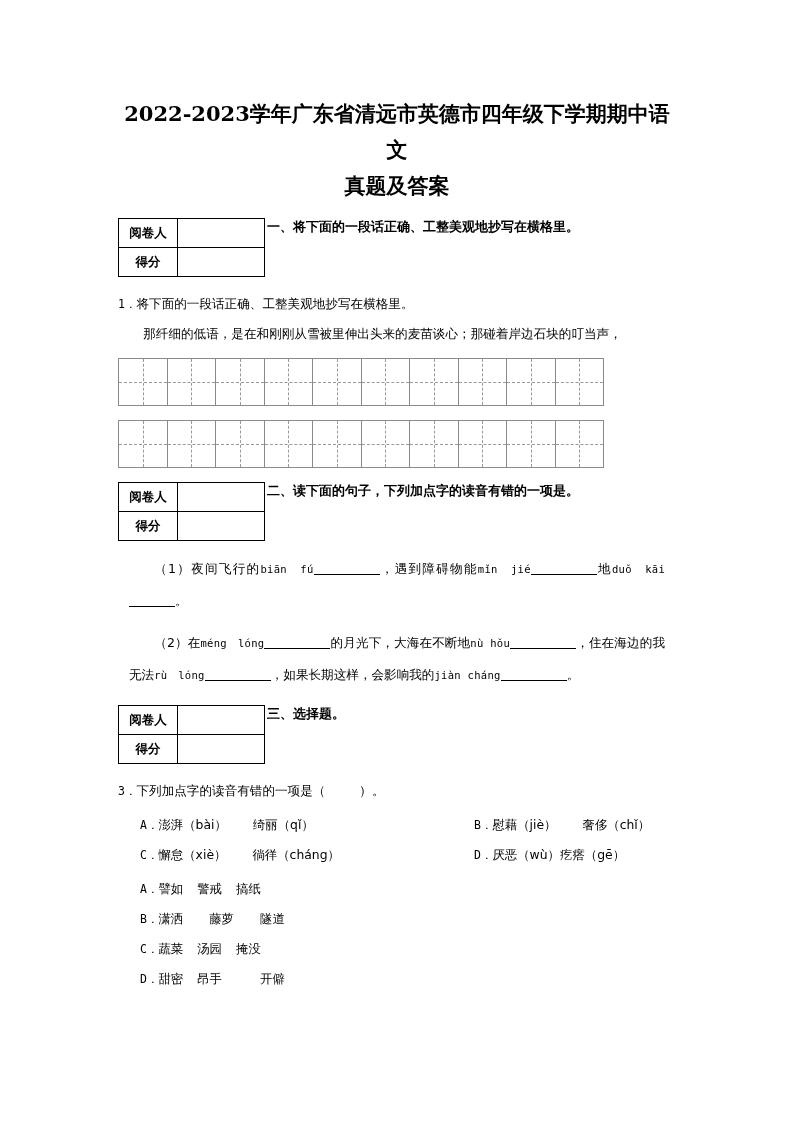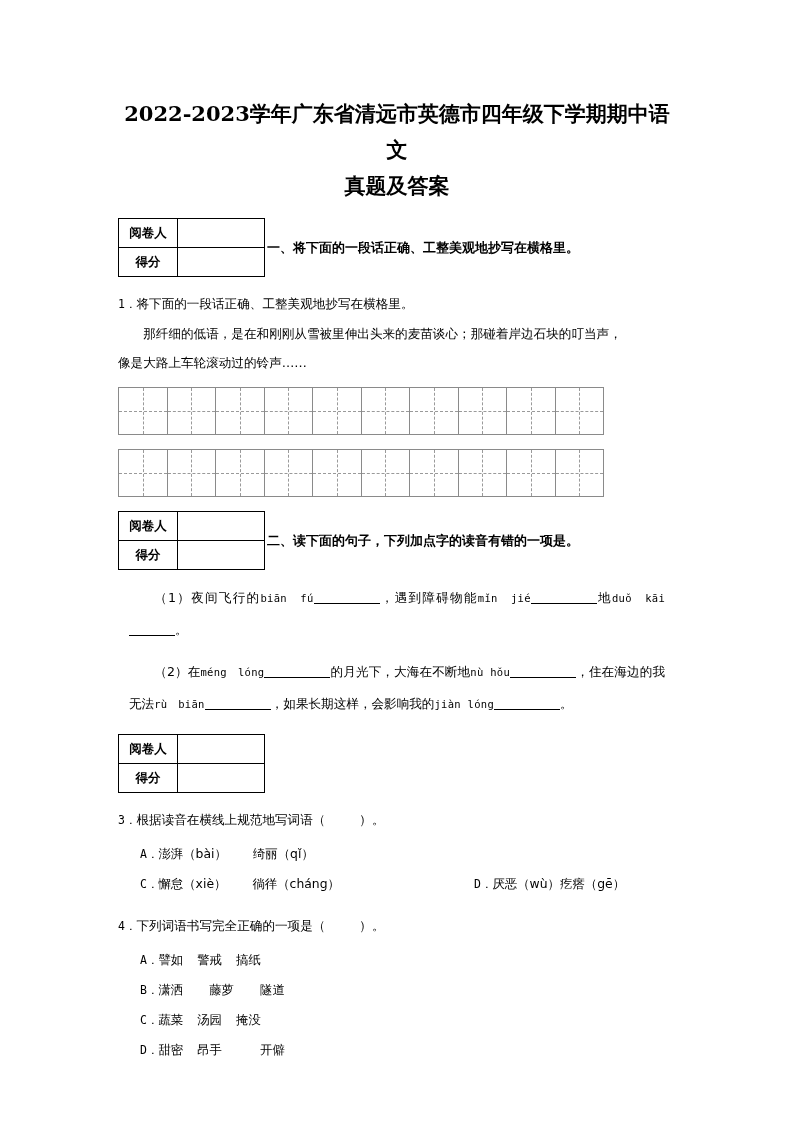--- a/index.html
+++ b/index.html
@@ -56,21 +56,21 @@
     text-align: center;
     vertical-align: middle;
     padding: 0;
   }
   .score-table td.lbl { width: 58px; }
   .score-table td.val { width: 86px; }
 
   .section-heading-wrap {
     flex: 1 1 auto;
     display: flex;
-    align-items: center;
+    align-items: flex-start;
     position: relative;
   }
   .section-heading {
     font-family: "DejaVu Serif", "Liberation Serif", serif;
     font-size: 13px;
     font-weight: bold;
     line-height: 18px;
     white-space: nowrap;
     padding-left: 2px;
   }
@@ -200,21 +200,20 @@
     </tbody>
       </table>
     <div class="section-heading-wrap">
       <div class="section-heading">一、将下面的一段话正确、工整美观地抄写在横格里。</div>
     </div>
   </div>
 
   <div class="q">
     <p class="q-stem"><span class="opt-letter">1．</span><span>将下面的一段话正确、工整美观地抄写在横格里。</span></p>
     <p class="q-body">那纤细的低语，是在和刚刚从雪被里伸出头来的麦苗谈心；那碰着岸边石块的叮当声，</p>
-    <p class="q-body" style="text-indent:0">像是大路上车轮滚动过的铃声……</p>
   </div>
 
   <div class="grid-block">
     <div class="grid-row">
       <div class="grid-cell"></div>
       <div class="grid-cell"></div>
       <div class="grid-cell"></div>
       <div class="grid-cell"></div>
       <div class="grid-cell"></div>
       <div class="grid-cell"></div>
@@ -252,54 +251,55 @@
       </table>
     <div class="section-heading-wrap">
       <div class="section-heading">二、读下面的句子，下列加点字的读音有错的一项是。</div>
     </div>
   </div>
 
   <div class="q">
 
     <p class="q-sub"><span>（1）</span><span>夜间飞行的</span><span class="pinyin">biān　fú</span><span class="blank"></span><span>，遇到障碍物能</span><span class="pinyin">mǐn　jié</span><span class="blank"></span><span>地</span><span class="pinyin">duǒ　kāi</span><span class="blank short"></span><span>。</span></p>
 
-    <p class="q-sub"><span>（2）</span><span>在</span><span class="pinyin">méng　lóng</span><span class="blank"></span><span>的月光下，大海在不断地</span><span class="pinyin">nù hǒu</span><span class="blank"></span><span>，住在海边的我无法</span><span class="pinyin">rù　biān</span><span class="blank"></span><span>，如果长期这样，会影响我的</span><span class="pinyin">jiàn lóng</span><span class="blank"></span><span>。</span></p>
+    <p class="q-sub"><span>（2）</span><span>在</span><span class="pinyin">méng　lóng</span><span class="blank"></span><span>的月光下，大海在不断地</span><span class="pinyin">nù hǒu</span><span class="blank"></span><span>，住在海边的我无法</span><span class="pinyin">rù　lóng</span><span class="blank"></span><span>，如果长期这样，会影响我的</span><span class="pinyin">jiàn cháng</span><span class="blank"></span><span>。</span></p>
   </div>
 
   <div class="section-head">
     <table class="score-table">
       <tbody>
           <tr>
         <td class="lbl">阅卷人</td>
         <td class="val"></td>
       </tr>
       <tr>
         <td class="lbl">得分</td>
         <td class="val"></td>
       </tr>
     </tbody>
       </table>
+    <div class="section-heading-wrap">
+      <div class="section-heading">三、选择题。</div>
+    </div>
   </div>
 
   <div class="q">
-    <p class="q-stem"><span class="opt-letter">3．</span><span>根据读音在横线上规范地写词语（</span><span class="paren-blank"></span><span>）。</span></p>
+    <p class="q-stem"><span class="opt-letter">3．</span><span>下列加点字的读音有错的一项是（</span><span class="paren-blank"></span><span>）。</span></p>
   </div>
   <div class="options">
     <div class="opt-row">
       <div class="opt col-left"><span class="opt-letter">A．</span><span>澎湃（bài）</span><span class="gap-m"></span><span>绮丽（qǐ）</span></div>
+      <div class="opt col-right"><span class="opt-letter">B．</span><span>慰藉（jiè）</span><span class="gap-m"></span><span>奢侈（chǐ）</span></div>
     </div>
     <div class="opt-row">
       <div class="opt col-left"><span class="opt-letter">C．</span><span>懈怠（xiè）</span><span class="gap-m"></span><span>徜徉（cháng）</span></div>
       <div class="opt col-right"><span class="opt-letter">D．</span><span>厌恶（wù）疙瘩（gē）</span><span></span></div>
     </div>
   </div>
 
-  <div class="q">
-    <p class="q-stem"><span class="opt-letter">4．</span><span>下列词语书写完全正确的一项是（</span><span class="paren-blank"></span><span>）。</span></p>
-  </div>
   <div class="options">
     <div class="opt-row">
       <div class="opt full"><span class="opt-letter">A．</span><span>譬如</span><span class="gap-s"></span><span>警戒</span><span class="gap-s"></span><span>搞纸</span></div>
     </div>
     <div class="opt-row">
       <div class="opt full"><span class="opt-letter">B．</span><span>潇洒</span><span class="gap-m"></span><span>藤萝</span><span class="gap-m"></span><span>隧道</span></div>
     </div>
     <div class="opt-row">
       <div class="opt full"><span class="opt-letter">C．</span><span>蔬菜</span><span class="gap-s"></span><span>汤园</span><span class="gap-s"></span><span>掩没</span></div>
     </div>

